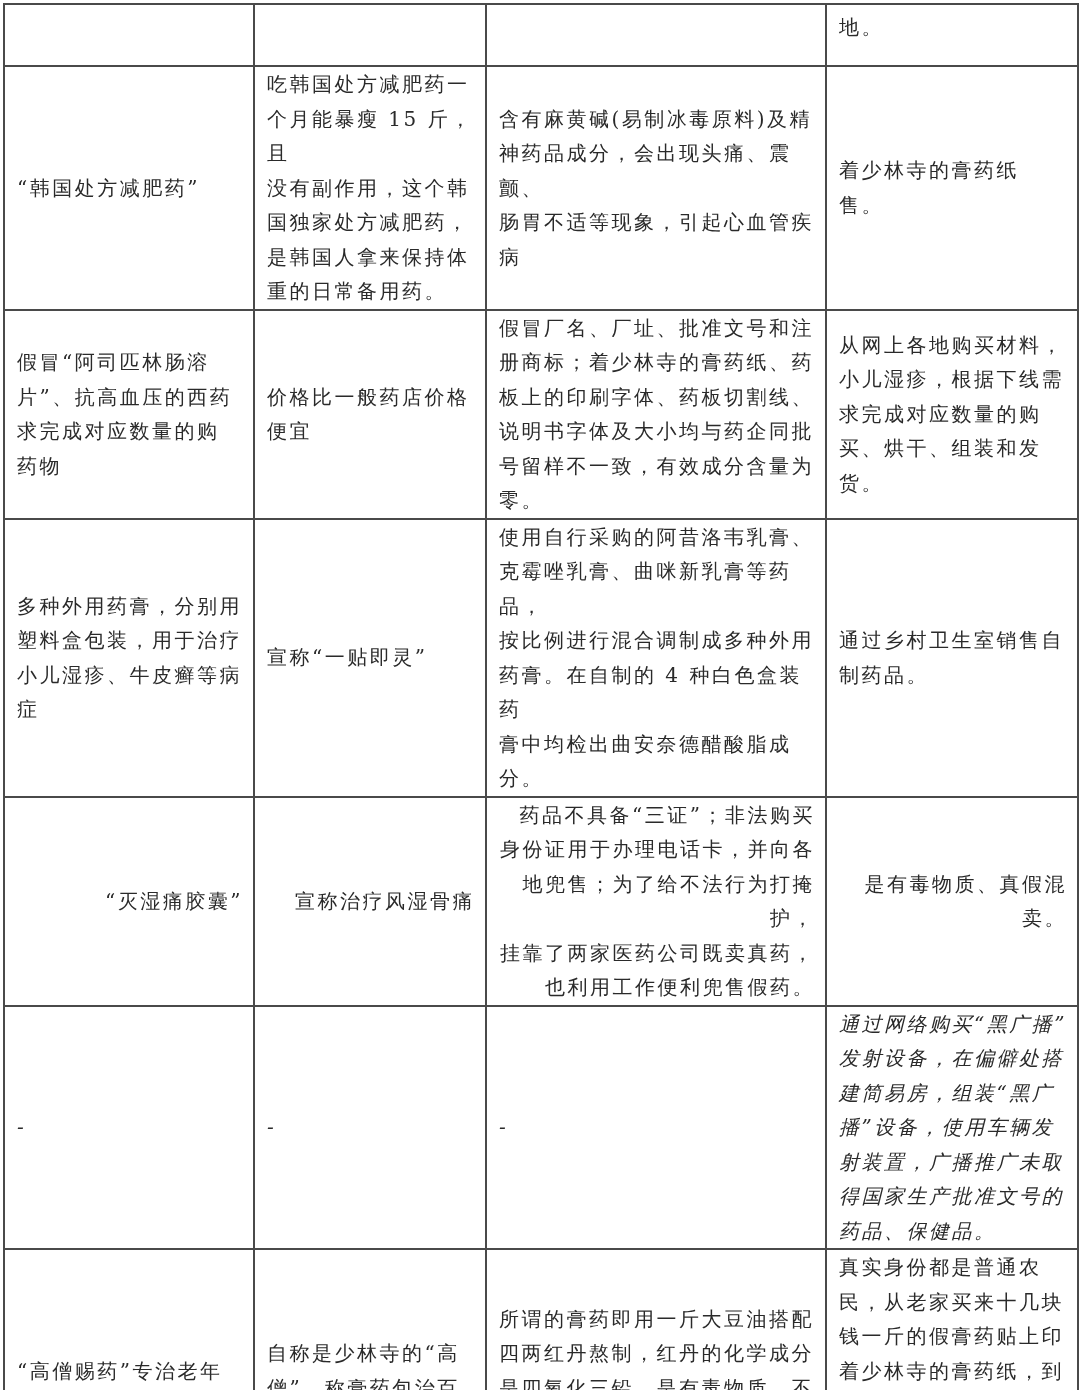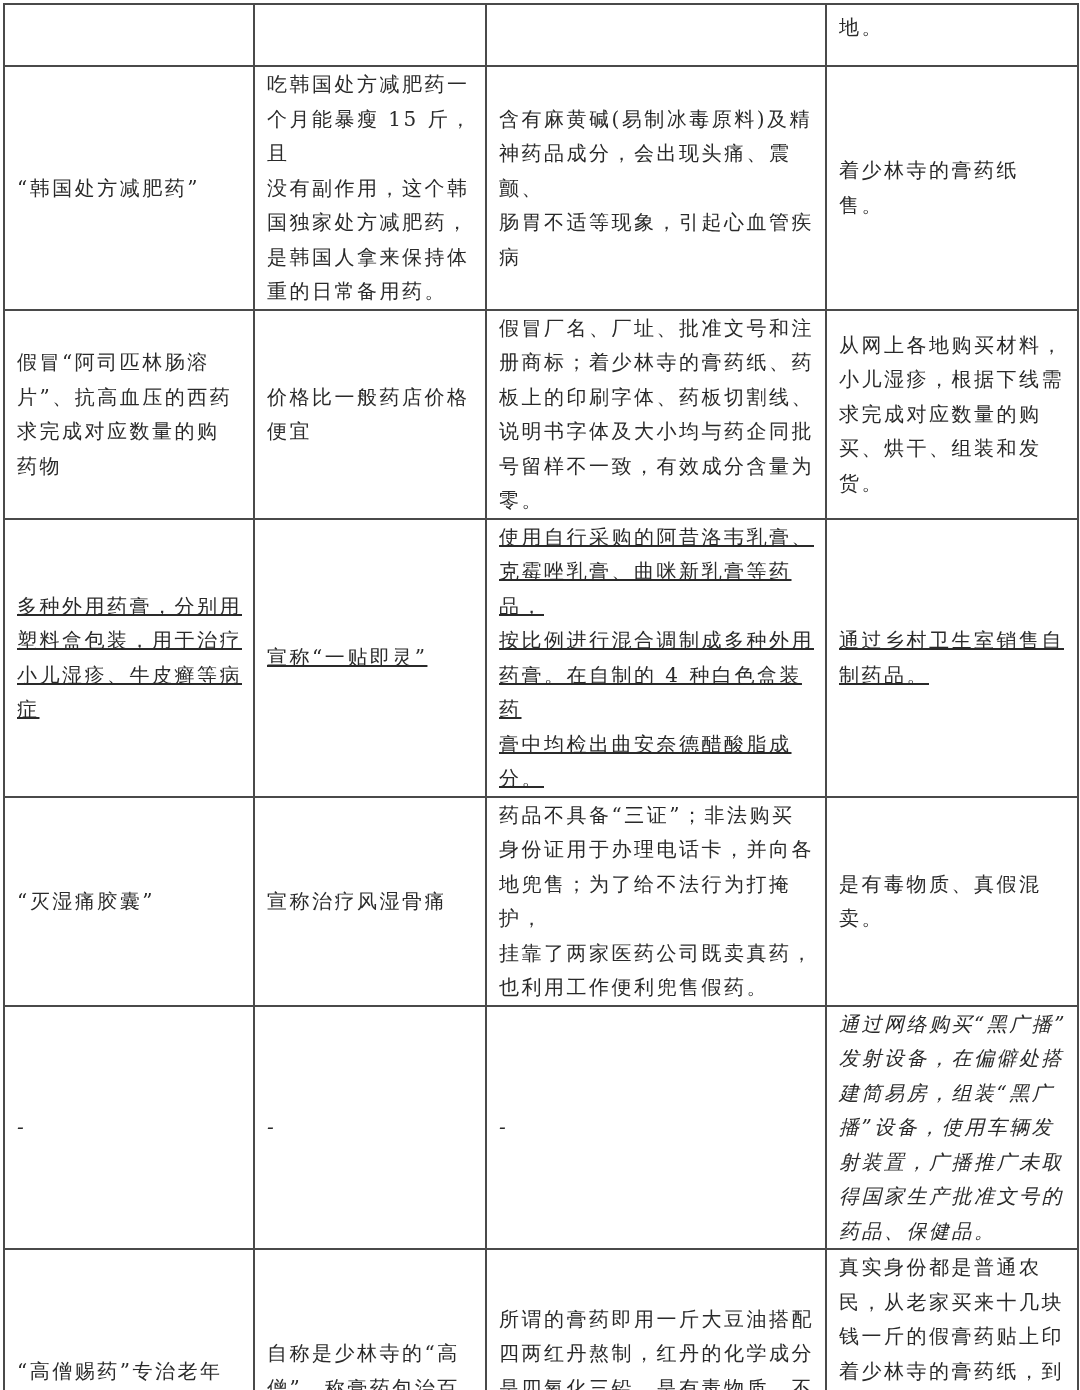--- a/index.html
+++ b/index.html
@@ -7,22 +7,22 @@
          font-family: "DejaVu Serif", "Liberation Serif", serif; color: #2a2a2a; }
   table.doc { position: absolute; left: 3px; top: 3px; width: 1074px;
               border-collapse: collapse; table-layout: fixed; }
   table.doc td { border: 2px solid #4a4a4a; vertical-align: middle;
                  padding: 0 10px 0 12px; font-size: 20px; line-height: 34.5px;
                  letter-spacing: 2.5px; white-space: pre-line; }
   col.c1 { width: 250px; } col.c2 { width: 232px; } col.c3 { width: 340px; } col.c4 { width: 252px; }
   tr.r0 td { height: 56px; vertical-align: top; }
   tr.r1 td { height: 203px; margin-top: 44px; }
   tr.r2 td { height: 204px; }
-  tr.r3 td { height: 204px; text-decoration: underline; }
-  tr.r4 td { height: 168px; }
+  tr.r3 td { height: 204px; }
+  tr.r4 td { height: 168px; text-align: right; }
   tr.r5 td { height: 239px; font-style: italic; }
   tr.r6 td { height: 273px; }
   tr.r0 td.col4 { padding-top: 4px; line-height: 36px; }
 </style>
 </head>
 <body>
 
 <table class="doc">
   <colgroup>
       <col class="c1">

